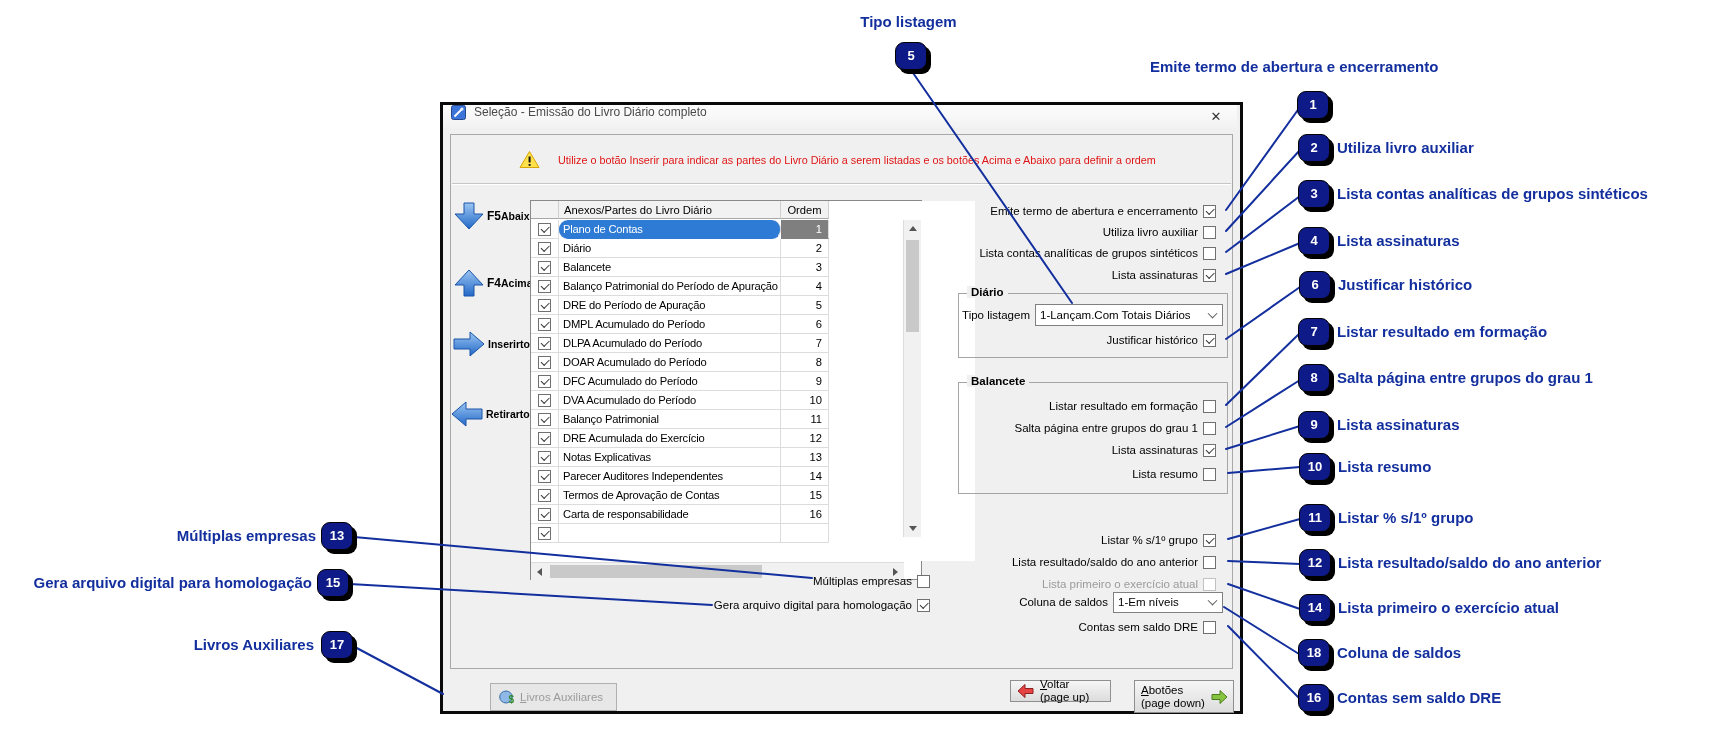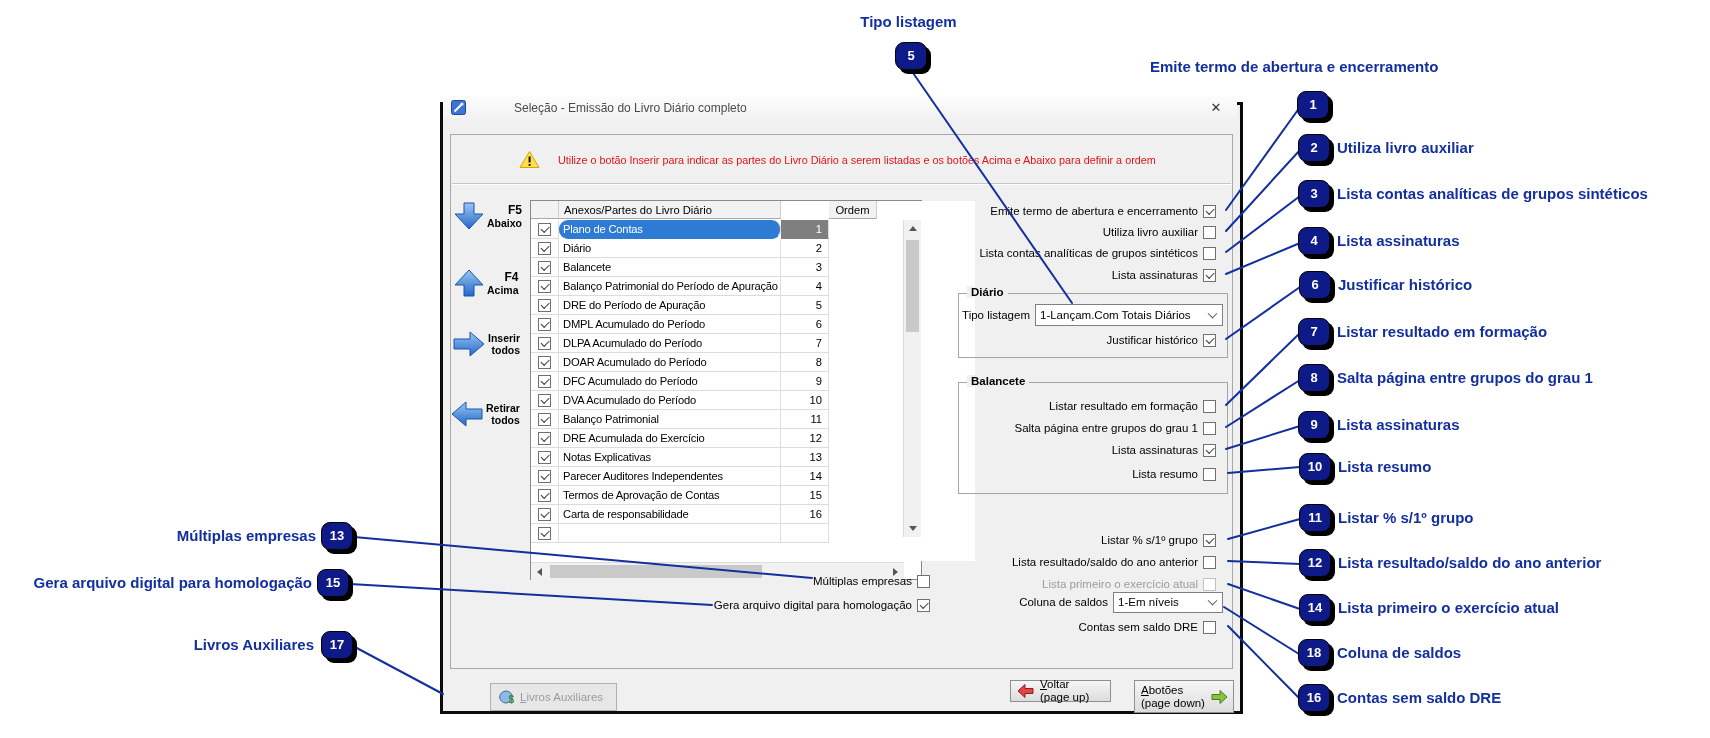--- a/index.html
+++ b/index.html
@@ -3,47 +3,47 @@
 <meta charset="utf-8">
 <style>
   html,body{margin:0;padding:0;background:#fff;}
   .canvas{position:relative;width:1710px;height:738px;background:#fff;overflow:hidden;
           font-family:"Liberation Sans","DejaVu Sans",sans-serif;}
   .abs{position:absolute;}
 
   
   .frame{left:440px;top:102px;width:803px;height:612px;border:3px solid #0a0a0a;
          background:#f0f0f0;box-sizing:border-box;z-index:1;}
-  .titlebar{left:443px;top:96px;width:794px;height:23px;background:linear-gradient(#fdfdfd,#f2f2f2);
-            display:flex;align-items:center;z-index:2;gap:40px;}
+  .titlebar{left:443px;top:105px;width:794px;height:23px;background:linear-gradient(#fdfdfd,#f2f2f2);
+            display:flex;z-index:2;}
   .titletxt{font-size:12px;color:#4a4a4a;margin-left:8px;white-space:nowrap;}
   .appicon{margin-left:8px;display:flex;}
   .closebtn{position:absolute;right:10px;top:3px;font-size:13px;color:#333;width:22px;height:17px;
             text-align:center;line-height:17px;cursor:default;}
   .innerpanel{left:450px;top:134px;width:783px;height:535px;border:1px solid #a8a8a8;
               background:#f0f0f0;box-sizing:border-box;z-index:2;}
   .sep{left:452px;top:183px;width:779px;height:1px;background:#c6c6c6;border-bottom:1px solid #fff;z-index:3;}
   .warntext{left:558px;top:154px;width:670px;font-size:10.8px;color:#e01414;white-space:nowrap;z-index:3;}
 
   
   .movebtn{display:flex;align-items:center;gap:3px;z-index:3;}
-  .mcol{display:flex;flex-direction:column;align-items:flex-end;}
+  .mcol{display:flex;flex-direction:row;}
   .mkey{font-weight:bold;font-size:12px;color:#000;line-height:13px;}
   .mlbl{font-weight:bold;font-size:10.5px;color:#000;line-height:12px;}
 
   
   .ptable{left:530px;top:200px;width:392px;height:380px;background:#fff;border:1px solid #898989;
           box-sizing:border-box;z-index:3;font-size:11.2px;}
   .tviewport{position:absolute;left:0;top:0;width:444px;height:360px;overflow:hidden;background:#fff;}
   .thead{position:absolute;left:0;top:0;width:373px;height:19px;}
   .th{position:absolute;top:0;height:18px;background:#f2f2f2;border-right:1px solid #cfcfcf;
       border-bottom:1px solid #a8a8a8;box-sizing:border-box;line-height:18px;color:#000;}
   .th.cbh{left:0;width:28px;}
   .th.nameh{left:28px;width:222px;padding-left:5px;}
-  .th.ordh{left:250px;width:48px;text-align:center;margin-left:48px;}
+  .th.ordh{left:250px;width:48px;text-align:center;}
   .trow{position:absolute;left:0;width:298px;height:19px;}
   .tcell{position:absolute;top:0;height:19px;box-sizing:border-box;border-right:1px solid #dcdcdc;
          border-bottom:1px solid #dcdcdc;line-height:18px;white-space:nowrap;overflow:hidden;}
   .cbcell{left:0;width:28px;display:flex;align-items:center;justify-content:center;}
   .ncell{left:28px;width:222px;padding-left:4px;letter-spacing:-0.2px;color:#000;}
   .ocell{left:250px;width:48px;text-align:right;padding-right:6px;color:#000;}
   .trow.sel .ncell{background:#2e7bd6;color:#fff;border-bottom-color:#2e7bd6;border-radius:9px;}
   .trow.sel .ocell{background:#7f7f7f;color:#fff;border-bottom-color:#7f7f7f;}
 
   .vscroll{position:absolute;right:0;top:19px;width:17px;height:317px;background:#f1f1f1;

